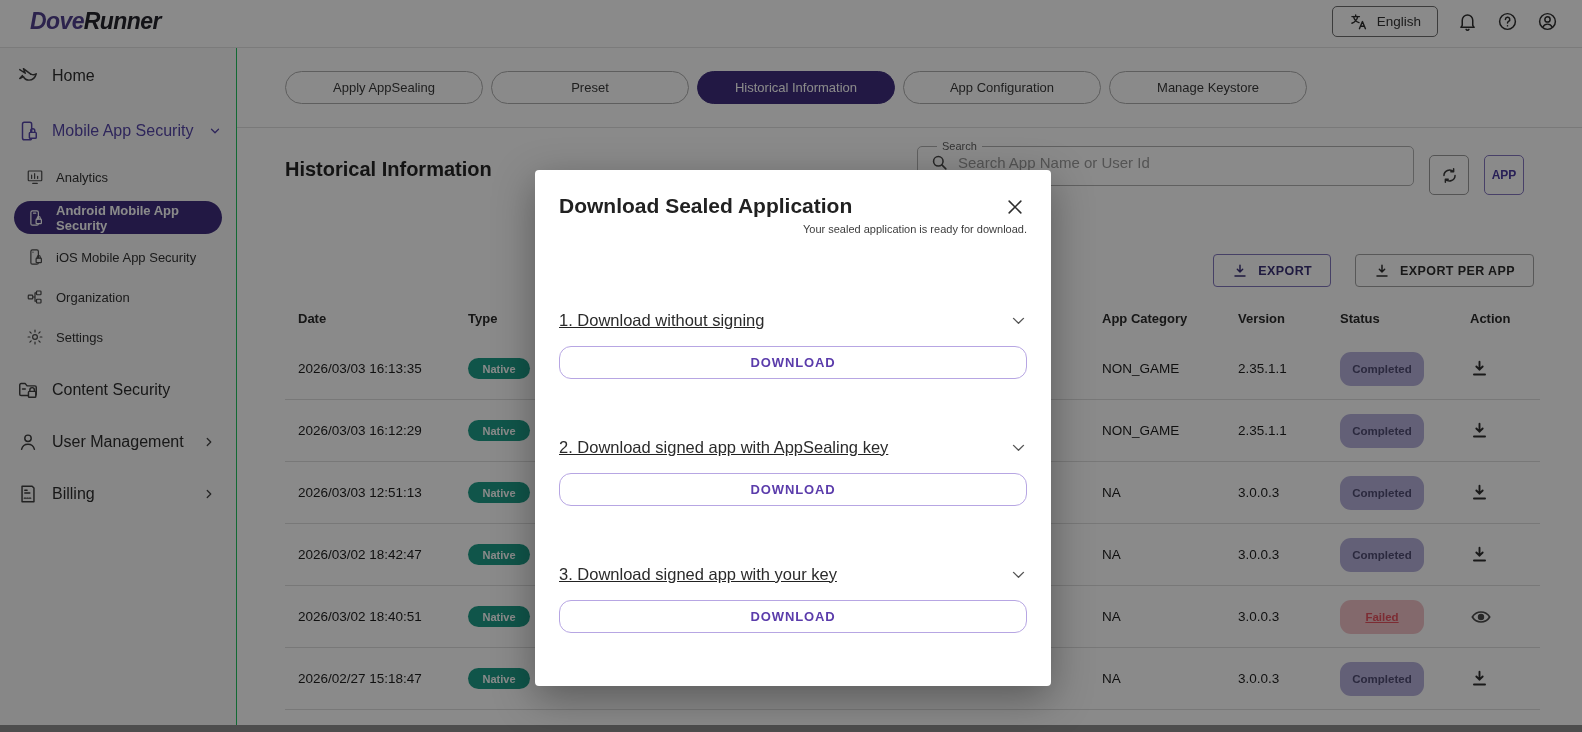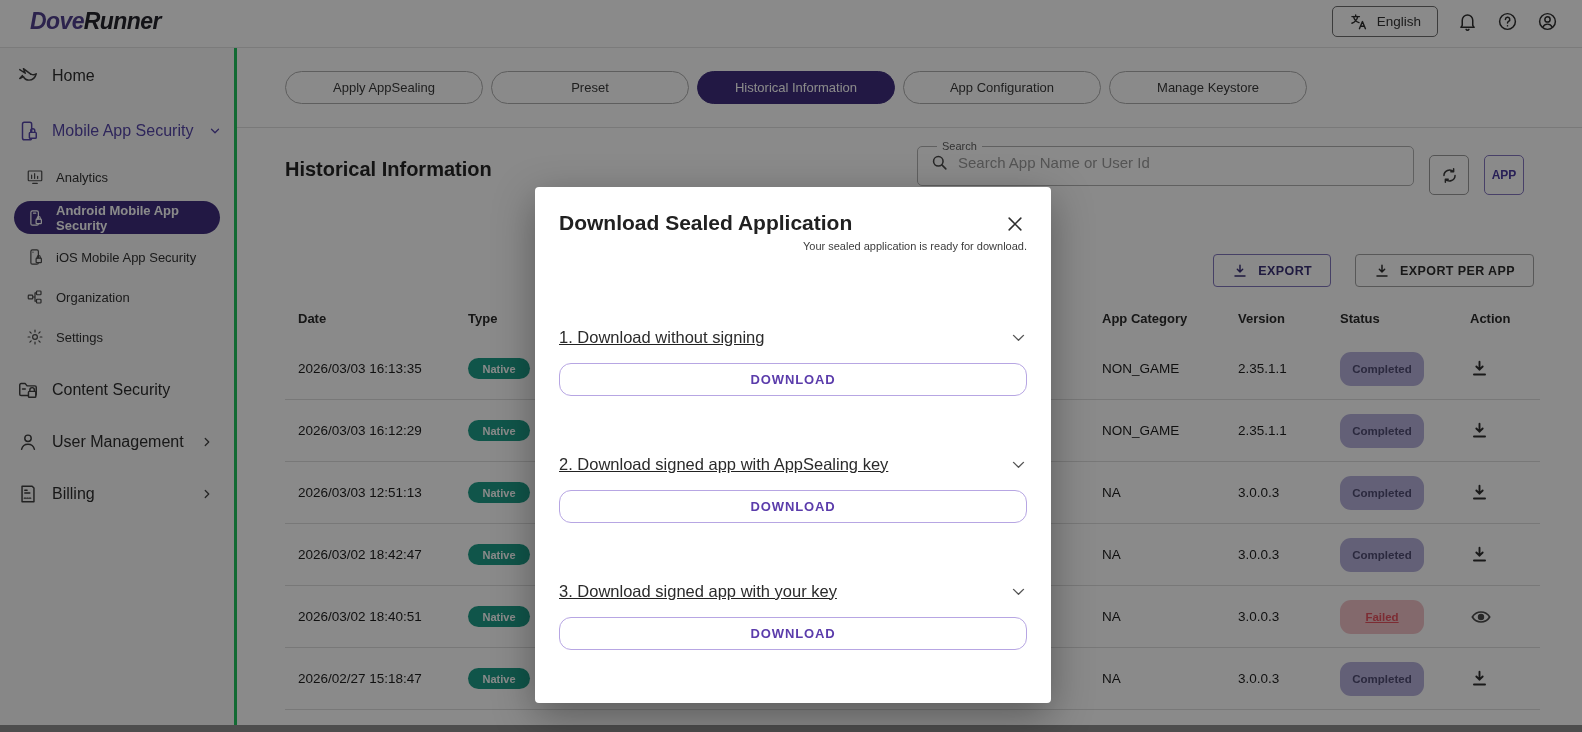--- a/index.html
+++ b/index.html
@@ -21,21 +21,21 @@
   .topbar-right { display:flex; align-items:center; gap:19px; }
   .lang-btn {
     display:flex; align-items:center; gap:8px; height:31px; padding:0 16px;
     border:1px solid #6f6f6f; border-radius:5px; background:transparent;
     font-size:13.5px; color:#333; font-family:inherit; cursor:pointer;
   }
   .tb-icon { width:21px; height:21px; color:#2e2e2e; cursor:pointer; }
   
   .body-row { display:flex; height:684px; }
   .sidebar {
-    width:237px; background:#fafafa; border-right:3px solid #22c55e;
+    width:237px; background:#fafafa; border-right:1px solid #22c55e;
     display:flex; flex-direction:column; flex-shrink:0;
   }
   .main { flex:1; background:#fff; }
   
   .side-item {
     display:flex; align-items:center; gap:13px; padding-left:17px;
     font-size:16px; color:#2e2e2e; cursor:pointer;
   }
   .side-item .ic { width:22px; height:22px; color:#3f3f3f; flex-shrink:0; }
   .side-item.purple { color:#5646a8; }
@@ -126,21 +126,21 @@
   .pill { display:inline-block; width:84px; text-align:center; border-radius:11px;
     font-size:11.5px; font-weight:700; padding:11px 0; }
   .st-completed { background:#b7b2dc; color:#504c73; }
   .st-failed { background:#f2c3c8; color:#e6525f;text-decoration:underline; }
   .action-ic { width:19px; height:19px; color:#2f2f2f; cursor:pointer; background:none; border:none; padding:0; }
   .action-ic.eye { width:22px; height:22px; color:#4a4a4a; }
   
   .bottom-band { position:absolute; left:0; bottom:0; width:100%; height:7px; background:#8f8f8f; }
   .overlay { position:absolute; inset:0; background:rgba(0,0,0,0.46); z-index:10; }
   .modal {
-    position:absolute; left:535px; top:187px; width:516px; height:516px;
+    position:absolute; left:535px; top:170px; width:516px; height:516px;
     background:#fff; border-radius:4px; z-index:20; padding:24px 24px 0;
     box-shadow:0 12px 40px rgba(0,0,0,0.35);
   }
   .modal-head { position:relative; }
   .modal-title { font-size:21px; font-weight:700; color:#212121; }
   .modal-sub { font-size:11px; color:#3d3d3d; margin-top:5px;text-align:right; }
   .modal-close {
     position:absolute; right:2px; top:3px; width:20px; height:20px; color:#2e2e2e;
     background:none; border:none; padding:0; cursor:pointer;
   }

